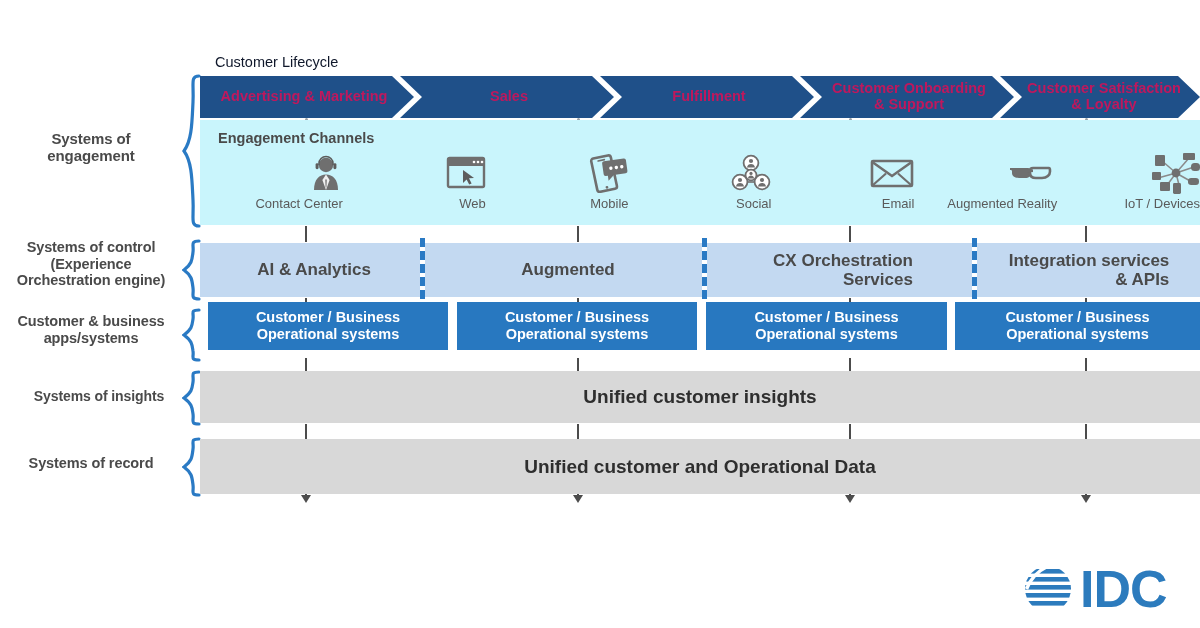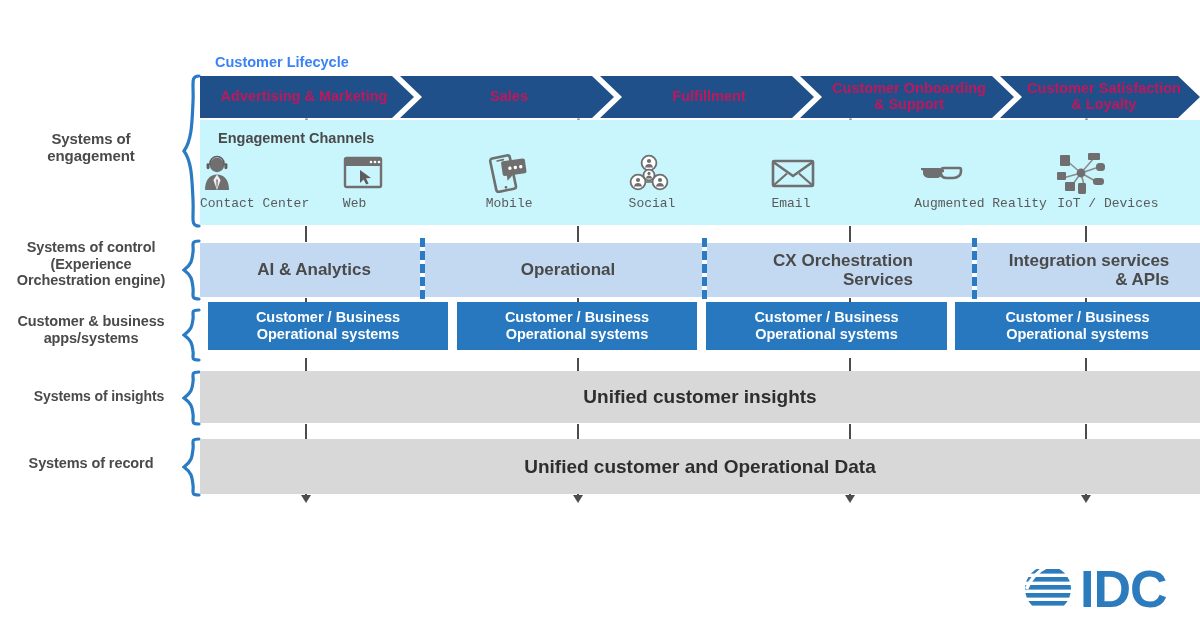--- a/index.html
+++ b/index.html
@@ -28,21 +28,21 @@
   .lbl-insights{left:8px;width:182px;top:388px;font-size:14px;}
   .lbl-record{left:0;width:182px;top:455px;font-size:14.5px;}
 
   
   .brace{position:absolute;}
   .brace svg{display:block;}
 
   
   .lifecycle-title{
     position:absolute;left:215px;top:54px;
-    font-size:14.5px;font-weight:bold;color:#3b82f6;
+    font-size:14.5px;font-weight:normal;color:#0f172a;
   }
 
   
   .ribbon{position:absolute;left:200px;top:76px;width:1000px;height:42px;}
   .ribbon svg{display:block;}
   .ribbon-labels{position:absolute;left:200px;top:76px;width:1000px;height:42px;}
   .rib-lab{
     position:absolute;top:0;height:42px;
     display:flex;align-items:center;justify-content:center;
     color:#be185d;font-weight:bold;font-size:14.5px;
@@ -57,21 +57,21 @@
   .engage-title{
     position:absolute;left:218px;top:130px;
     font-size:14.5px;font-weight:bold;color:#4a4a4a;
   }
   .channels{
     position:absolute;left:200px;top:152px;width:1000px;height:68px;
     display:flex;
   }
   .channel{
     flex:1 1 0;display:flex;flex-direction:column;
-    align-items:flex-start;justify-content:flex-start;font-family:Liberation Mono, monospace;
+    align-items:flex-end;justify-content:flex-start;
   }
   .channel .ic{height:42px;display:flex;align-items:center;justify-content:center;}
   .channel .cap{
     margin-top:2px;font-size:13px;color:#5a5a5a;
     white-space:nowrap;
   }
 
   
   .control-band{
     position:absolute;left:200px;top:243px;width:1000px;height:54px;
@@ -323,21 +323,21 @@
   </div>
 
   <div class="tick" style="left:305px;top:226px;height:16px;"></div>
   <div class="tick" style="left:577px;top:226px;height:16px;"></div>
   <div class="tick" style="left:849px;top:226px;height:16px;"></div>
   <div class="tick" style="left:1085px;top:226px;height:16px;"></div>
 
   <div class="control-band"></div>
   <div class="control-cells">
     <div class="control-cell" style="width:228px;">AI &amp; Analytics</div>
-    <div class="control-cell" style="width:280px;">Operational</div>
+    <div class="control-cell" style="width:280px;">Augmented</div>
     <div class="control-cell" style="width:270px;white-space:pre-line;">CX Orchestration
 Services</div>
     <div class="control-cell" style="width:222px;white-space:pre-line;">Integration services
 &amp; APIs</div>
   </div>
   <div class="ctrl-div" style="left:420px;"></div>
   <div class="ctrl-div" style="left:702px;"></div>
   <div class="ctrl-div" style="left:972px;"></div>
 
   <div class="tick" style="left:305px;top:298px;height:14px;"></div>

